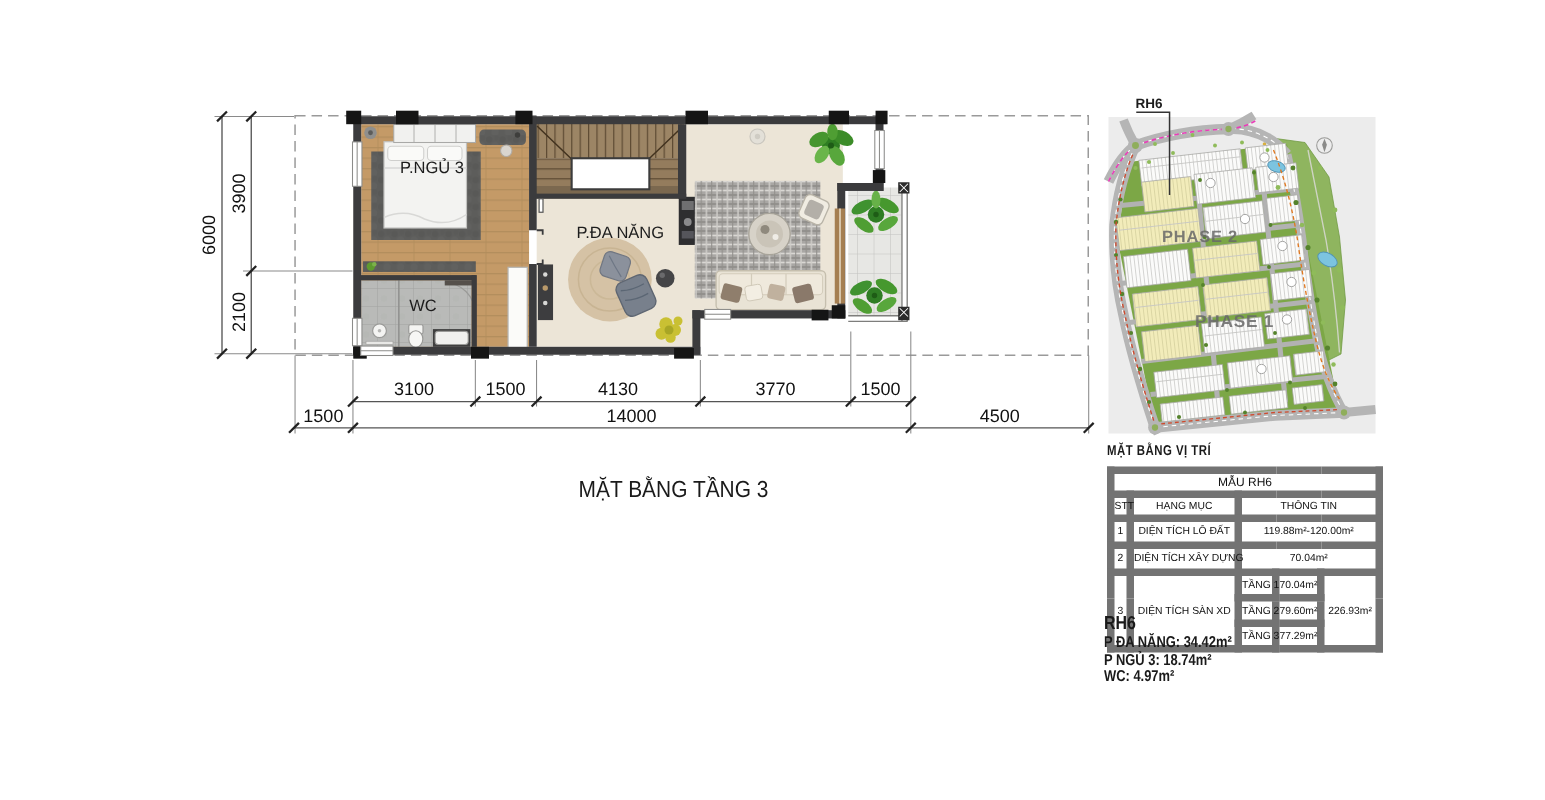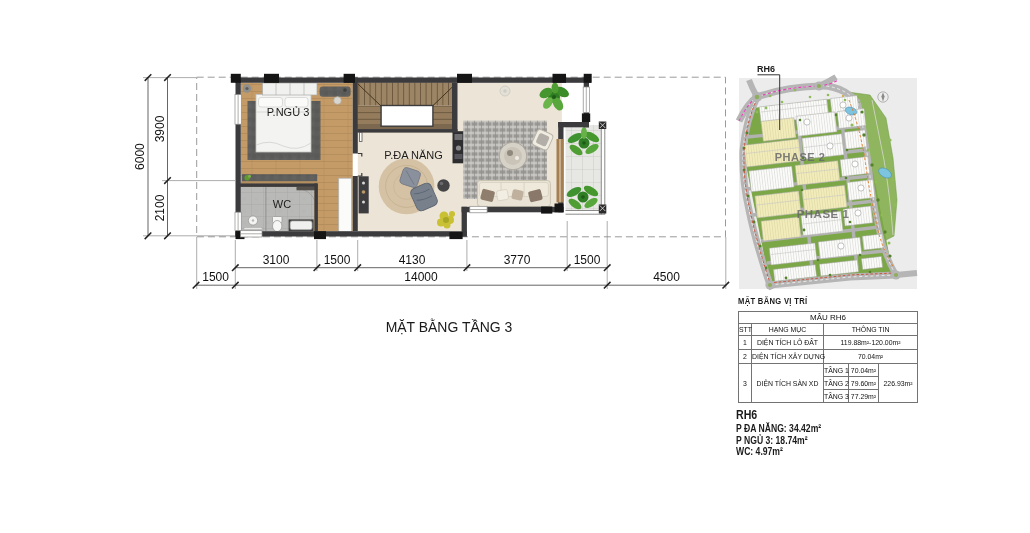--- a/index.html
+++ b/index.html
@@ -1,19 +1,19 @@
 <!DOCTYPE html>
 <html><head>
 <meta charset="utf-8">
 <style>
 html,body{margin:0;padding:0;background:#fff;}
 #page{position:relative;width:1030px;height:533px;background:#fff;overflow:hidden;font-family:"Liberation Sans",sans-serif;}
 .abs{position:absolute;}
 #rhtable{border-collapse:collapse;table-layout:fixed;font-family:"Liberation Sans",sans-serif;}
-#rhtable td{border:1px solid #737373;text-align:center;vertical-align:middle;padding:0;font-size:6.9px;color:#111;white-space:nowrap;overflow:visible;}
+#rhtable td{border:5px solid #737373;text-align:center;vertical-align:middle;padding:0;font-size:6.9px;color:#111;white-space:nowrap;overflow:visible;}
 </style>
 </head>
 <body>
 <div id="page">
 <svg class="abs" style="left:0;top:0;" width="1030" height="533" viewBox="0 0 1030 533">
 <defs>
 <pattern id="wood" width="24" height="7" patternUnits="userSpaceOnUse">
 <rect width="24" height="7" fill="#c49a67"></rect>
 <line x1="0" y1="0.5" x2="24" y2="0.5" stroke="#ae8a59" stroke-width="0.7"></line>
 <line x1="12" y1="0" x2="12" y2="7" stroke="#b08c5b" stroke-width="0.5"></line>

